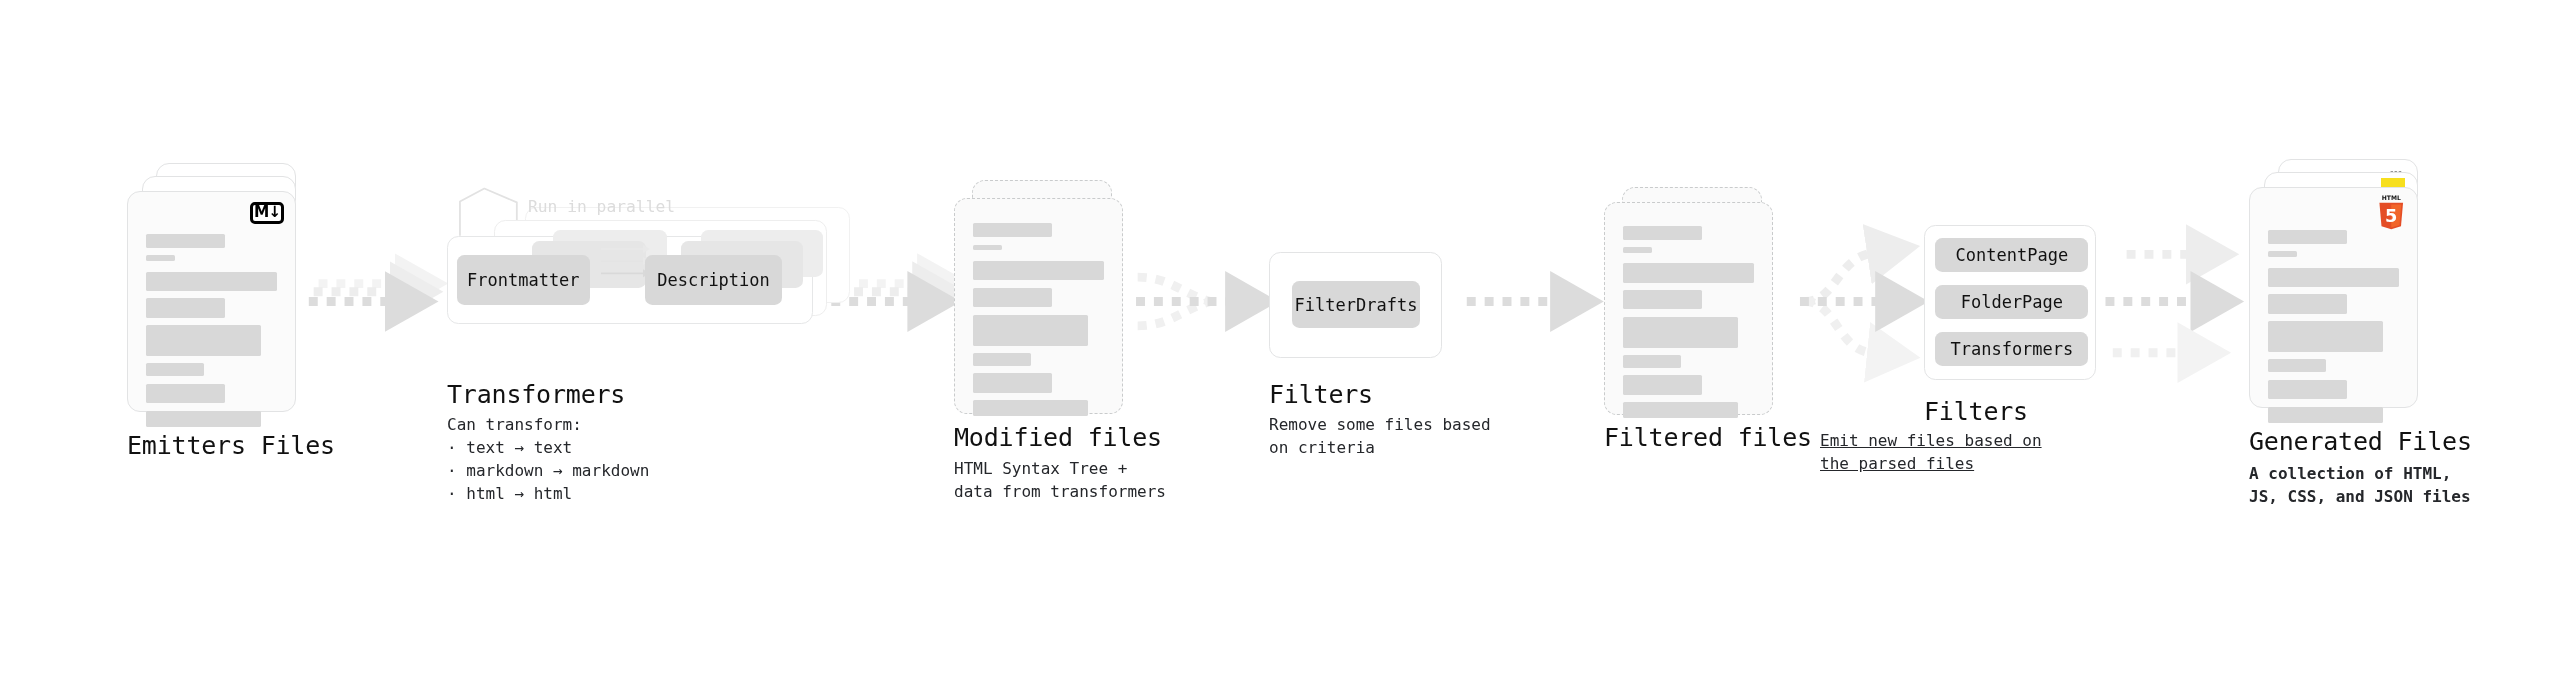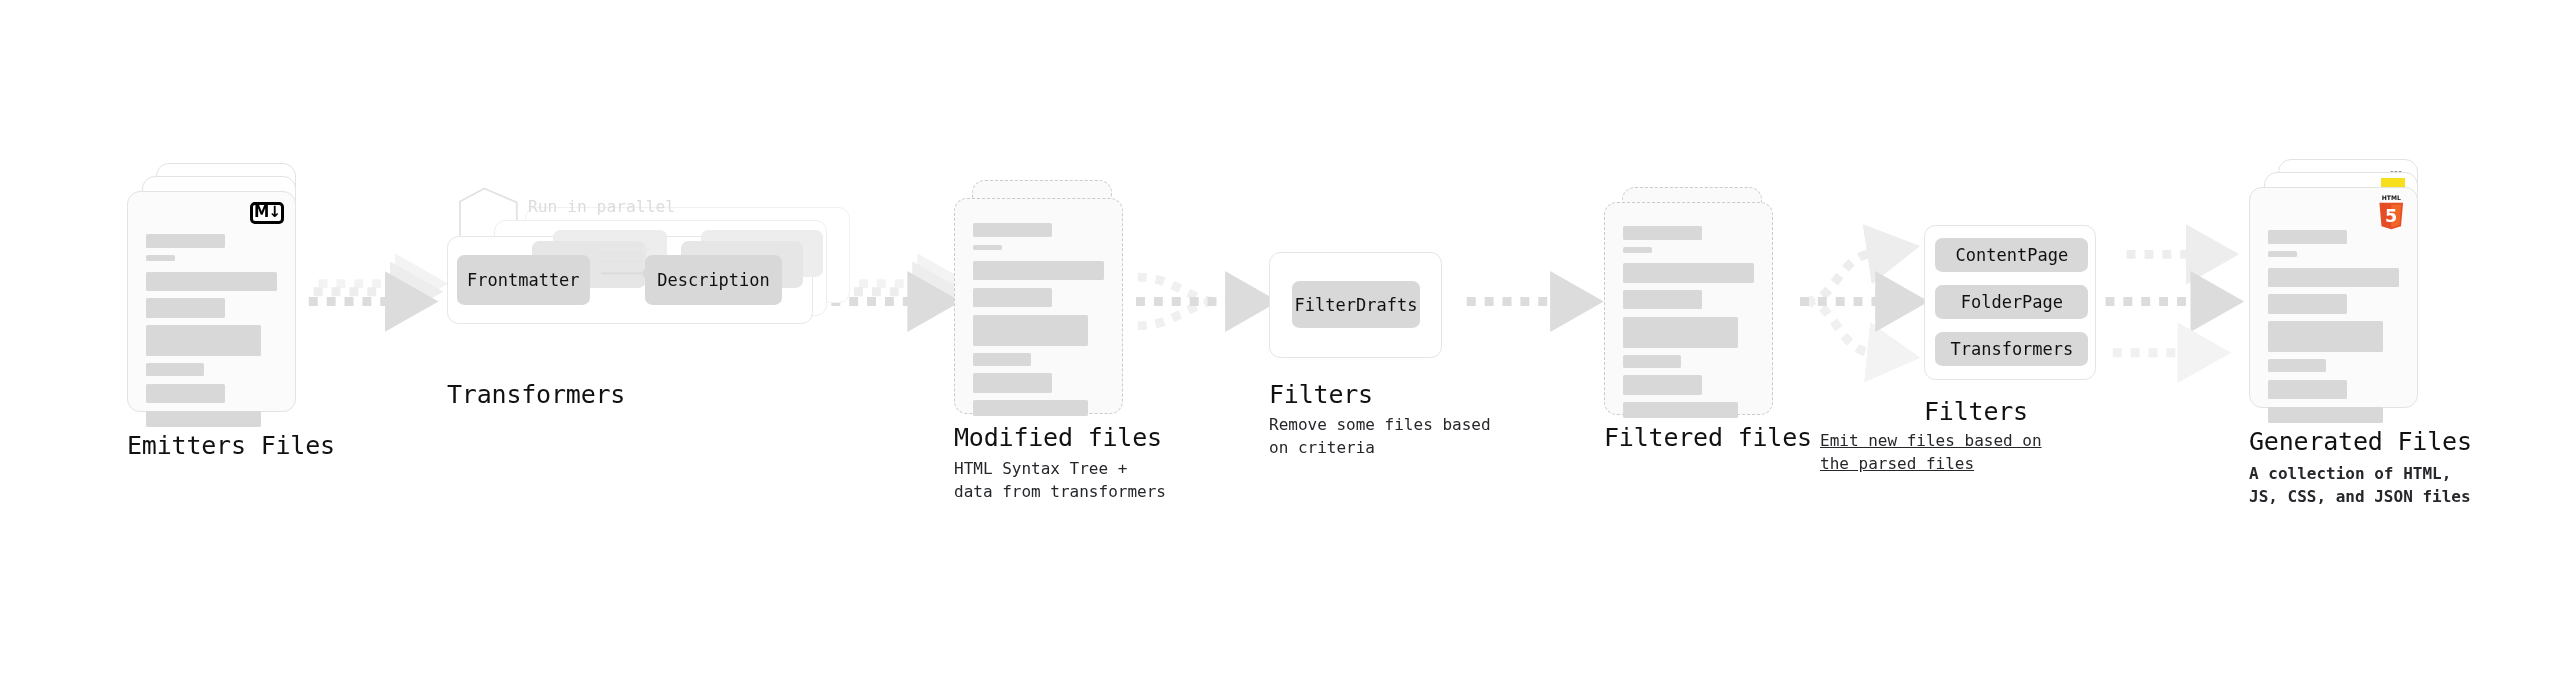--- a/index.html
+++ b/index.html
@@ -190,20 +190,24 @@
 
     <div class="chip" style="left:9.8px;top:48px;width:133px;height:50px;">
       <span>Frontmatter</span>
     </div>
     <div class="chip" style="left:198px;top:48px;width:137px;height:50px;">
       <span>Description</span>
     </div>
   </div>
   <div class="parallel-label" style="left:528px;top:197px;">Run in parallel</div>
   <div class="stage-title" style="position:absolute;left:447px;top:380px;">Transformers</div>
+  <div class="stage-desc" style="position:absolute;left:447px;top:413px;">Can transform:
+· text → text
+· markdown → markdown
+· html → html</div>
 
   <div class="doc-stack" style="left:954px;top:180px;">
     <div class="doc dashed" style="left:18px;top:0px;width:140px;height:36px;"></div>
     <div class="doc dashed" style="left:0px;top:18px;width:169px;height:216px;">
       <div class="doc-body" style="top:24.4px;">
         <div class="bar" style="width:60%;height:14px;"></div>
         <div class="bar" style="width:22%;height:5.7px;margin-bottom:10.6px;"></div>
         <div class="bar" style="width:100%;height:19.5px;"></div>
         <div class="bar" style="width:60%;height:19.5px;"></div>
         <div class="bar" style="width:88%;height:31px;"></div>

